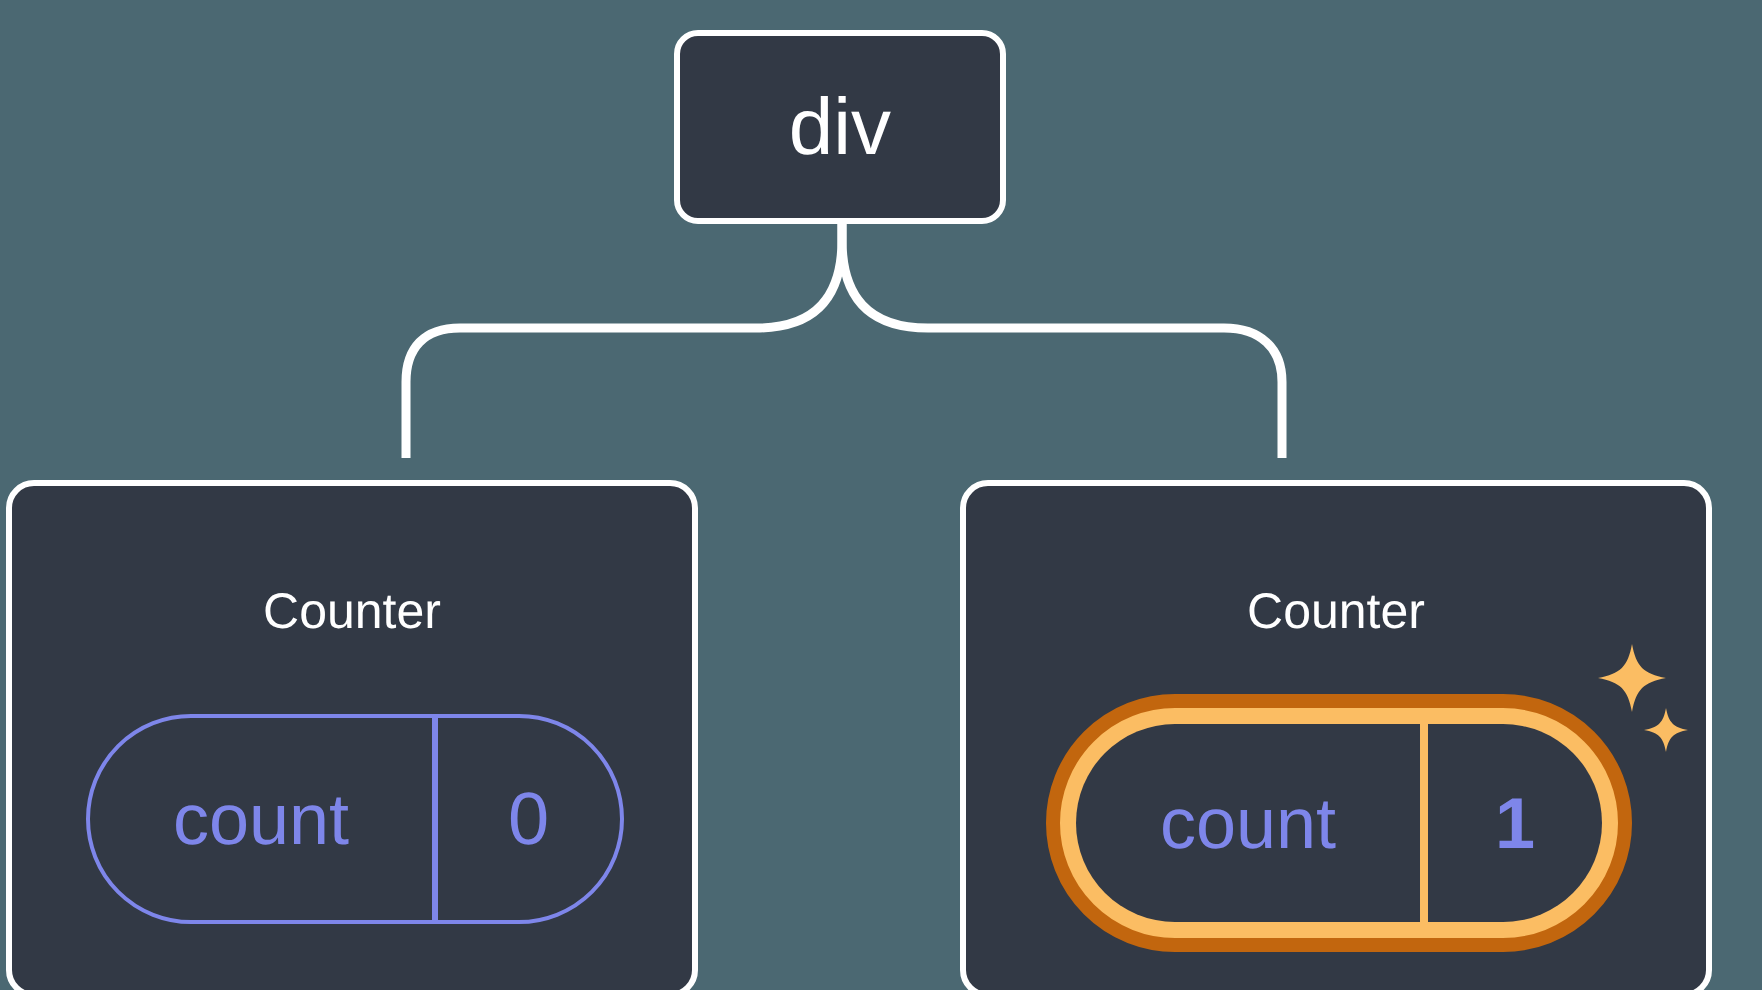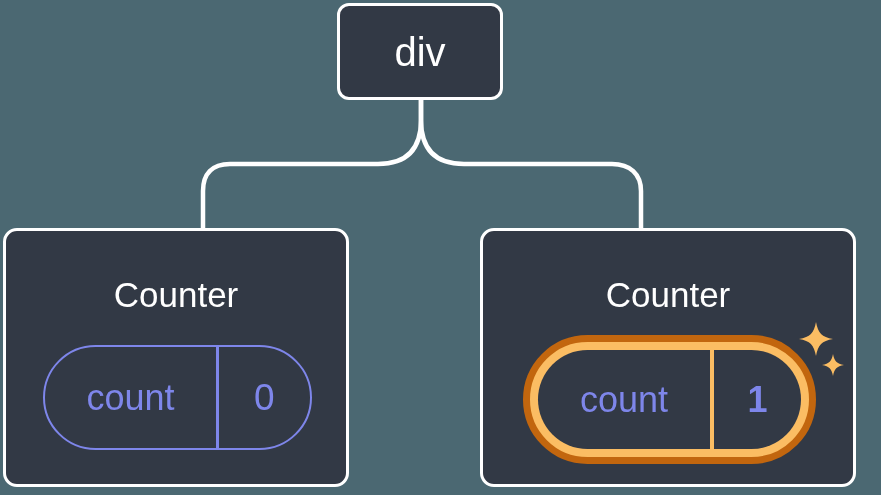--- a/index.html
+++ b/index.html
@@ -20,20 +20,21 @@
     left: 0; top: 0;
     width: 881px; height: 495px;
     z-index: 1;
   }
   .node {
     position: absolute;
     background: #323945;
     border: 3.5px solid #FFFFFF;
     box-sizing: border-box;
     z-index: 2;
+    margin-top: 12px;
   }
   .root-node {
     left: 337px; top: 3px;
     width: 166px; height: 97px;
     border-radius: 12px;
     display: flex;
     align-items: center;
     justify-content: center;
     color: #FFFFFF;
     font-size: 40px;
@@ -46,21 +47,21 @@
   }
   .card-left  { left: 3px;   width: 346px; }
   .card-right { left: 480px; width: 376px; }
   .card-title {
     position: absolute;
     top: 46px;
     left: 0;
     width: 100%;
     text-align: center;
     color: #FFFFFF;
-    font-size: 35px;
+    font-size: 25px;
     line-height: 35px;
   }
   
   .pill {
     position: absolute;
     left: 37px; top: 114px;
     width: 269px; height: 105px;
     border: 2.5px solid #7E86EA;
     border-radius: 999px;
     box-sizing: border-box;

